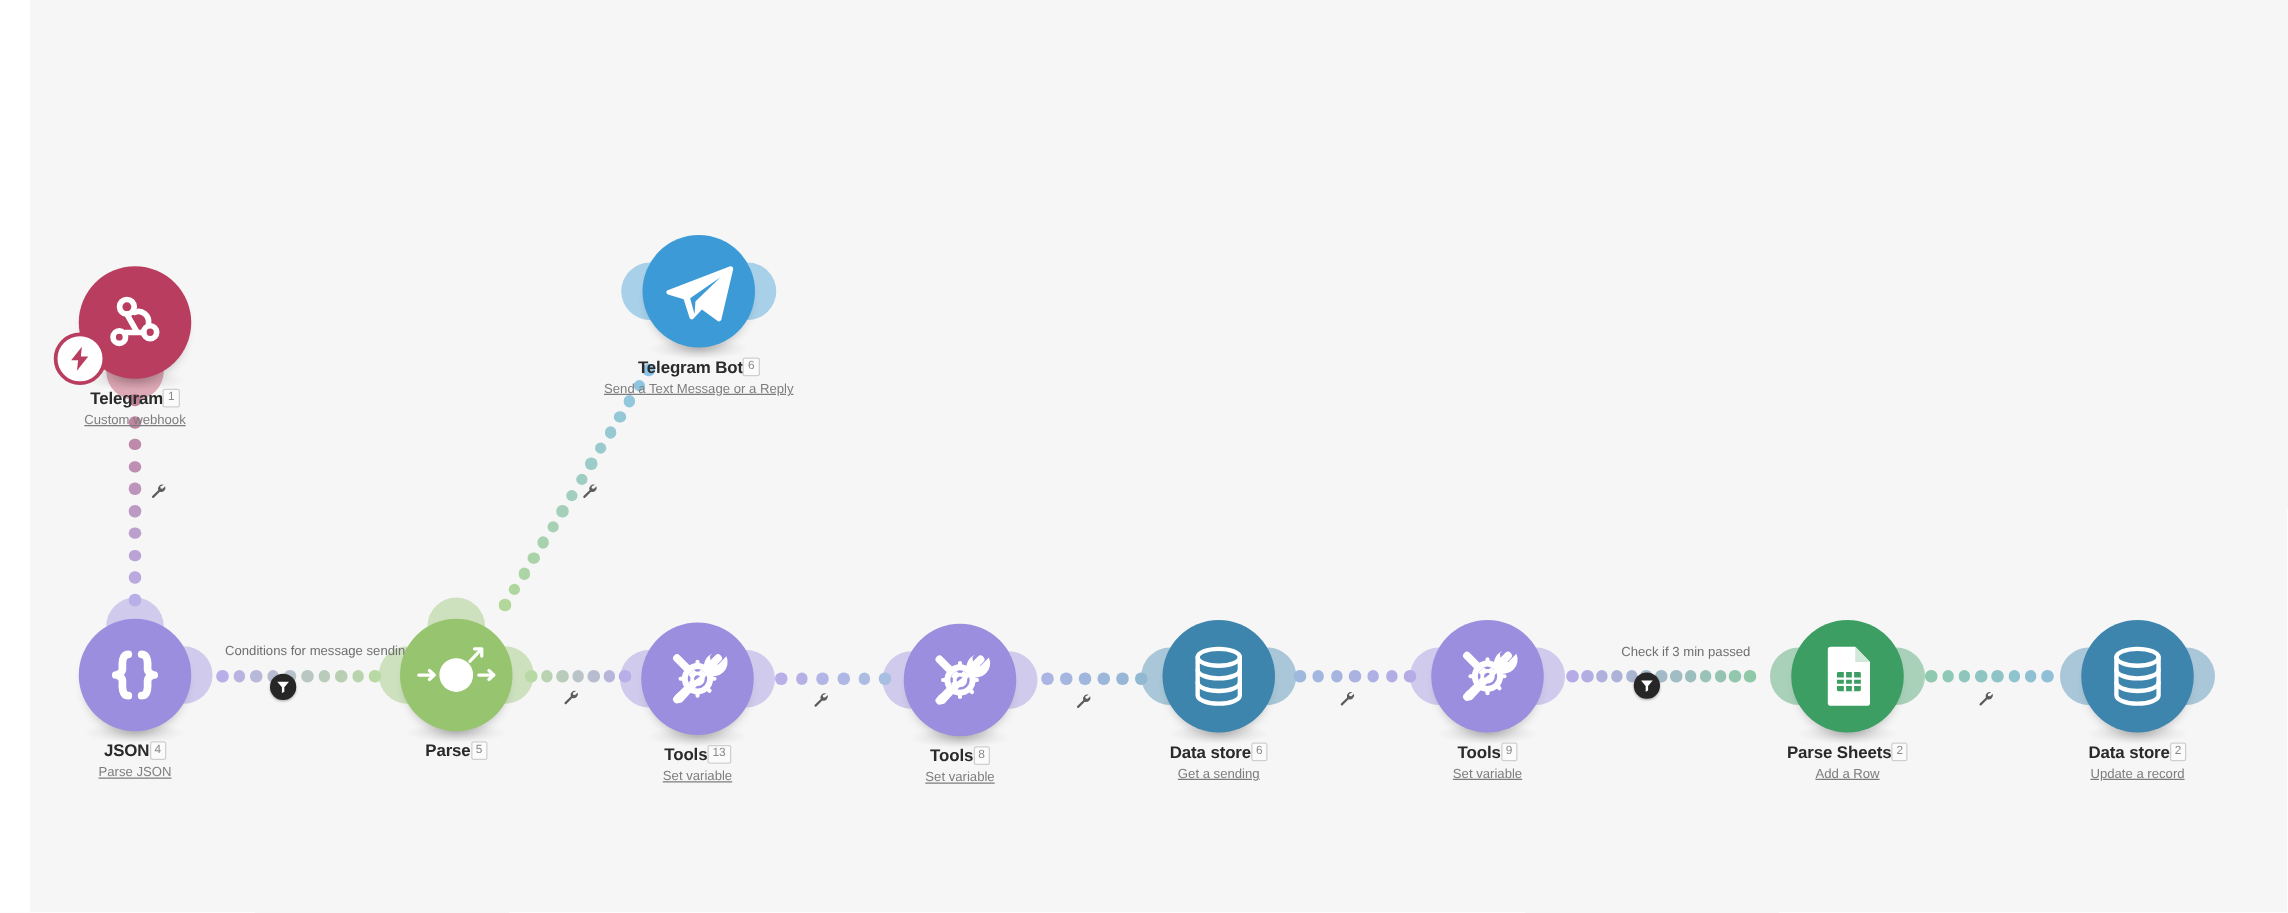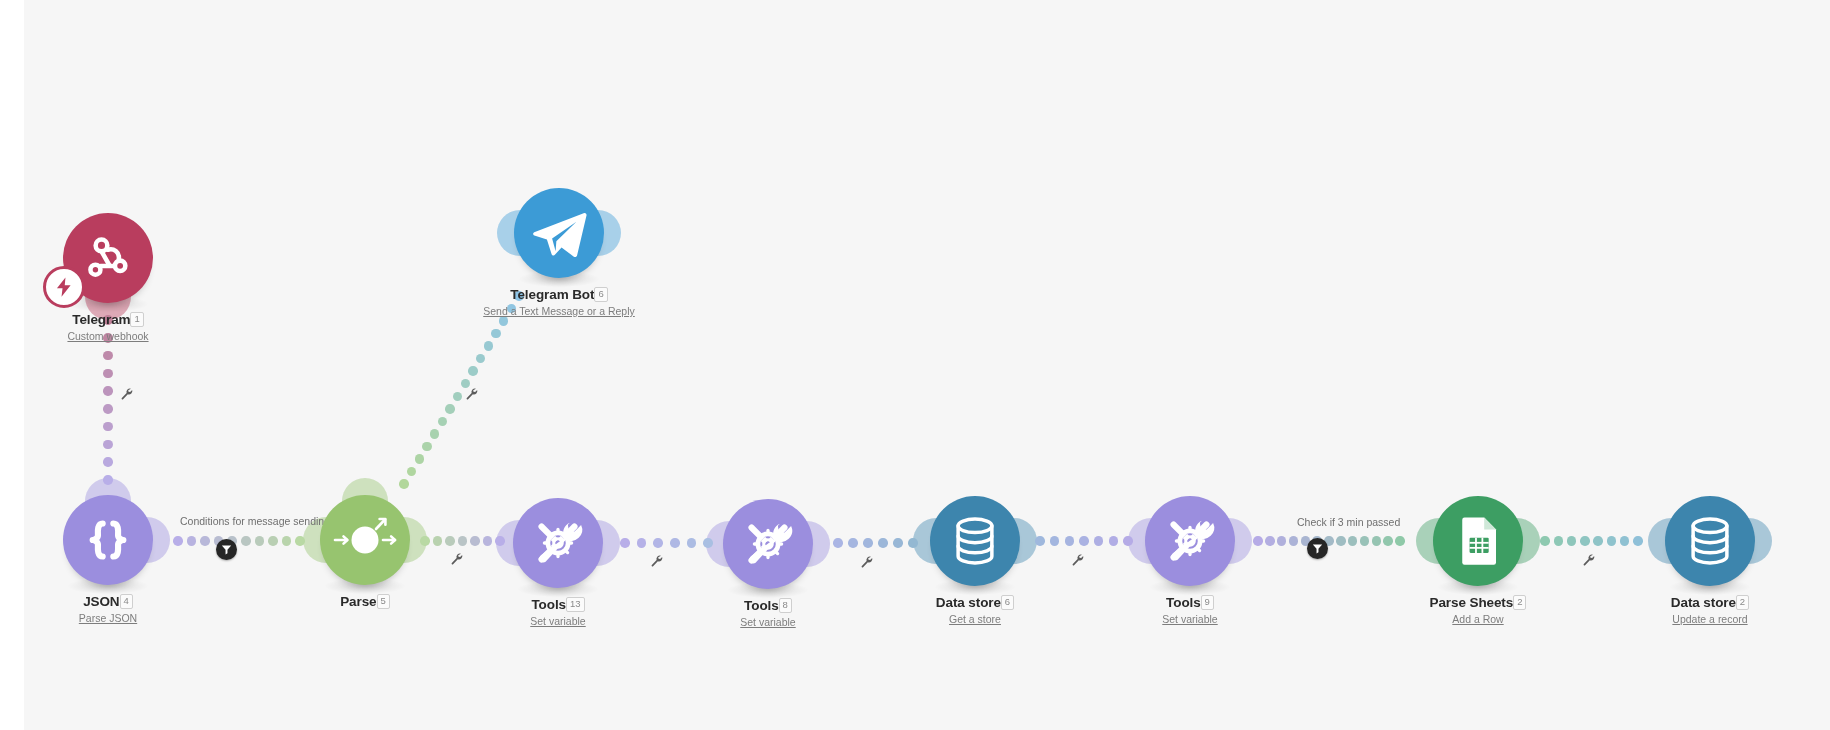--- a/index.html
+++ b/index.html
@@ -459,21 +459,21 @@
           <svg width="54" height="54" viewBox="0 0 48 48" fill="none" stroke="#ffffff" stroke-width="3.1" stroke-linecap="round" stroke-linejoin="round">
       <ellipse cx="24" cy="10.5" rx="15" ry="6"></ellipse>
       <path d="M9 10.5 v27 c0 3.3 6.7 6 15 6 s15 -2.7 15 -6 v-27"></path>
       <path d="M9 19.5 c0 3.3 6.7 6 15 6 s15 -2.7 15 -6"></path>
       <path d="M9 28.5 c0 3.3 6.7 6 15 6 s15 -2.7 15 -6"></path>
     </svg>
         </div>
         <div class="caption"><div class="title-row">
             <span class="title">Data store</span>
             <span class="badge">6</span>
-          </div><div class="subtitle">Get a store</div></div>
+          </div><div class="subtitle">Get a sending</div></div>
       </div>
       <div class="node" style="left: 1190px; top: 541px;">
         <div class="port in" style="background: rgb(155, 142, 222); opacity: 0.42;"></div>
         <div class="port out" style="background: rgb(155, 142, 222); opacity: 0.42;"></div>
         <div class="ground"></div>
         <div class="bubble" style="background: rgb(155, 142, 222);">
           <svg width="58" height="58" viewBox="0 0 64 64" fill="#ffffff">
       <g transform="rotate(45 32 32)">
         <rect x="28.6" y="3" width="6.8" height="21" rx="3.2"></rect>
         <path d="M28.6 24 h6.8 v5 h-6.8 z"></path>

